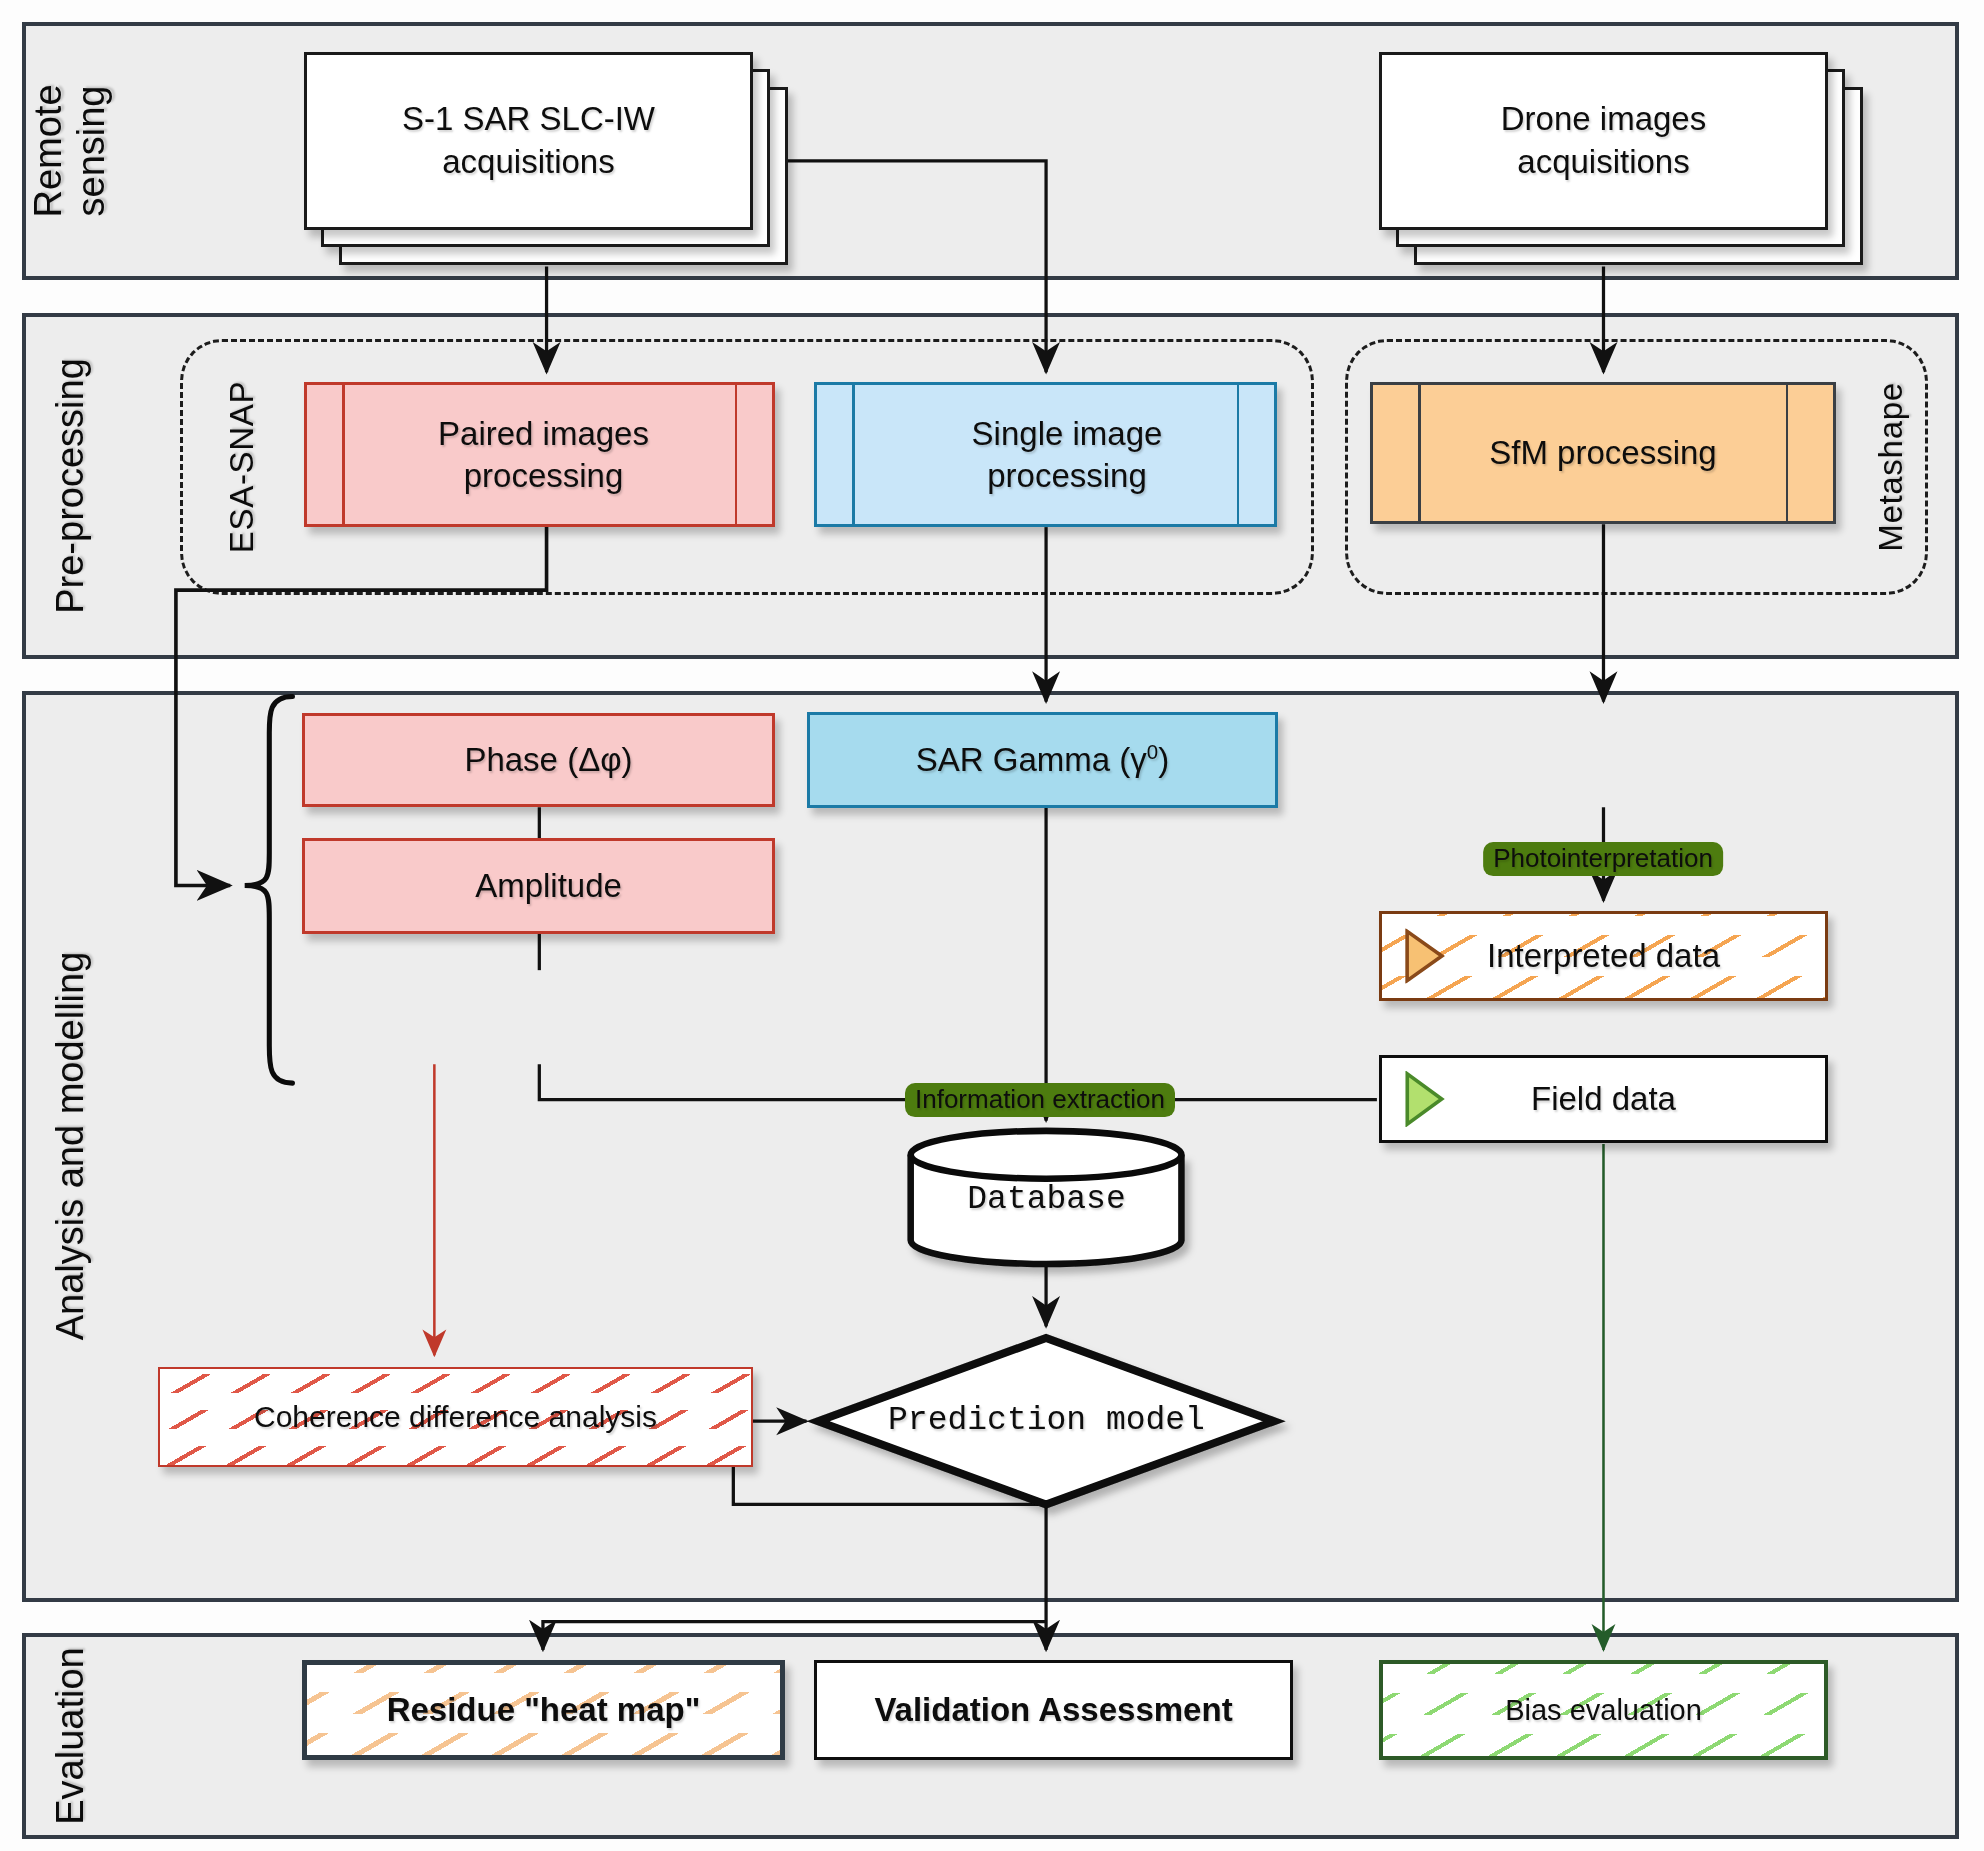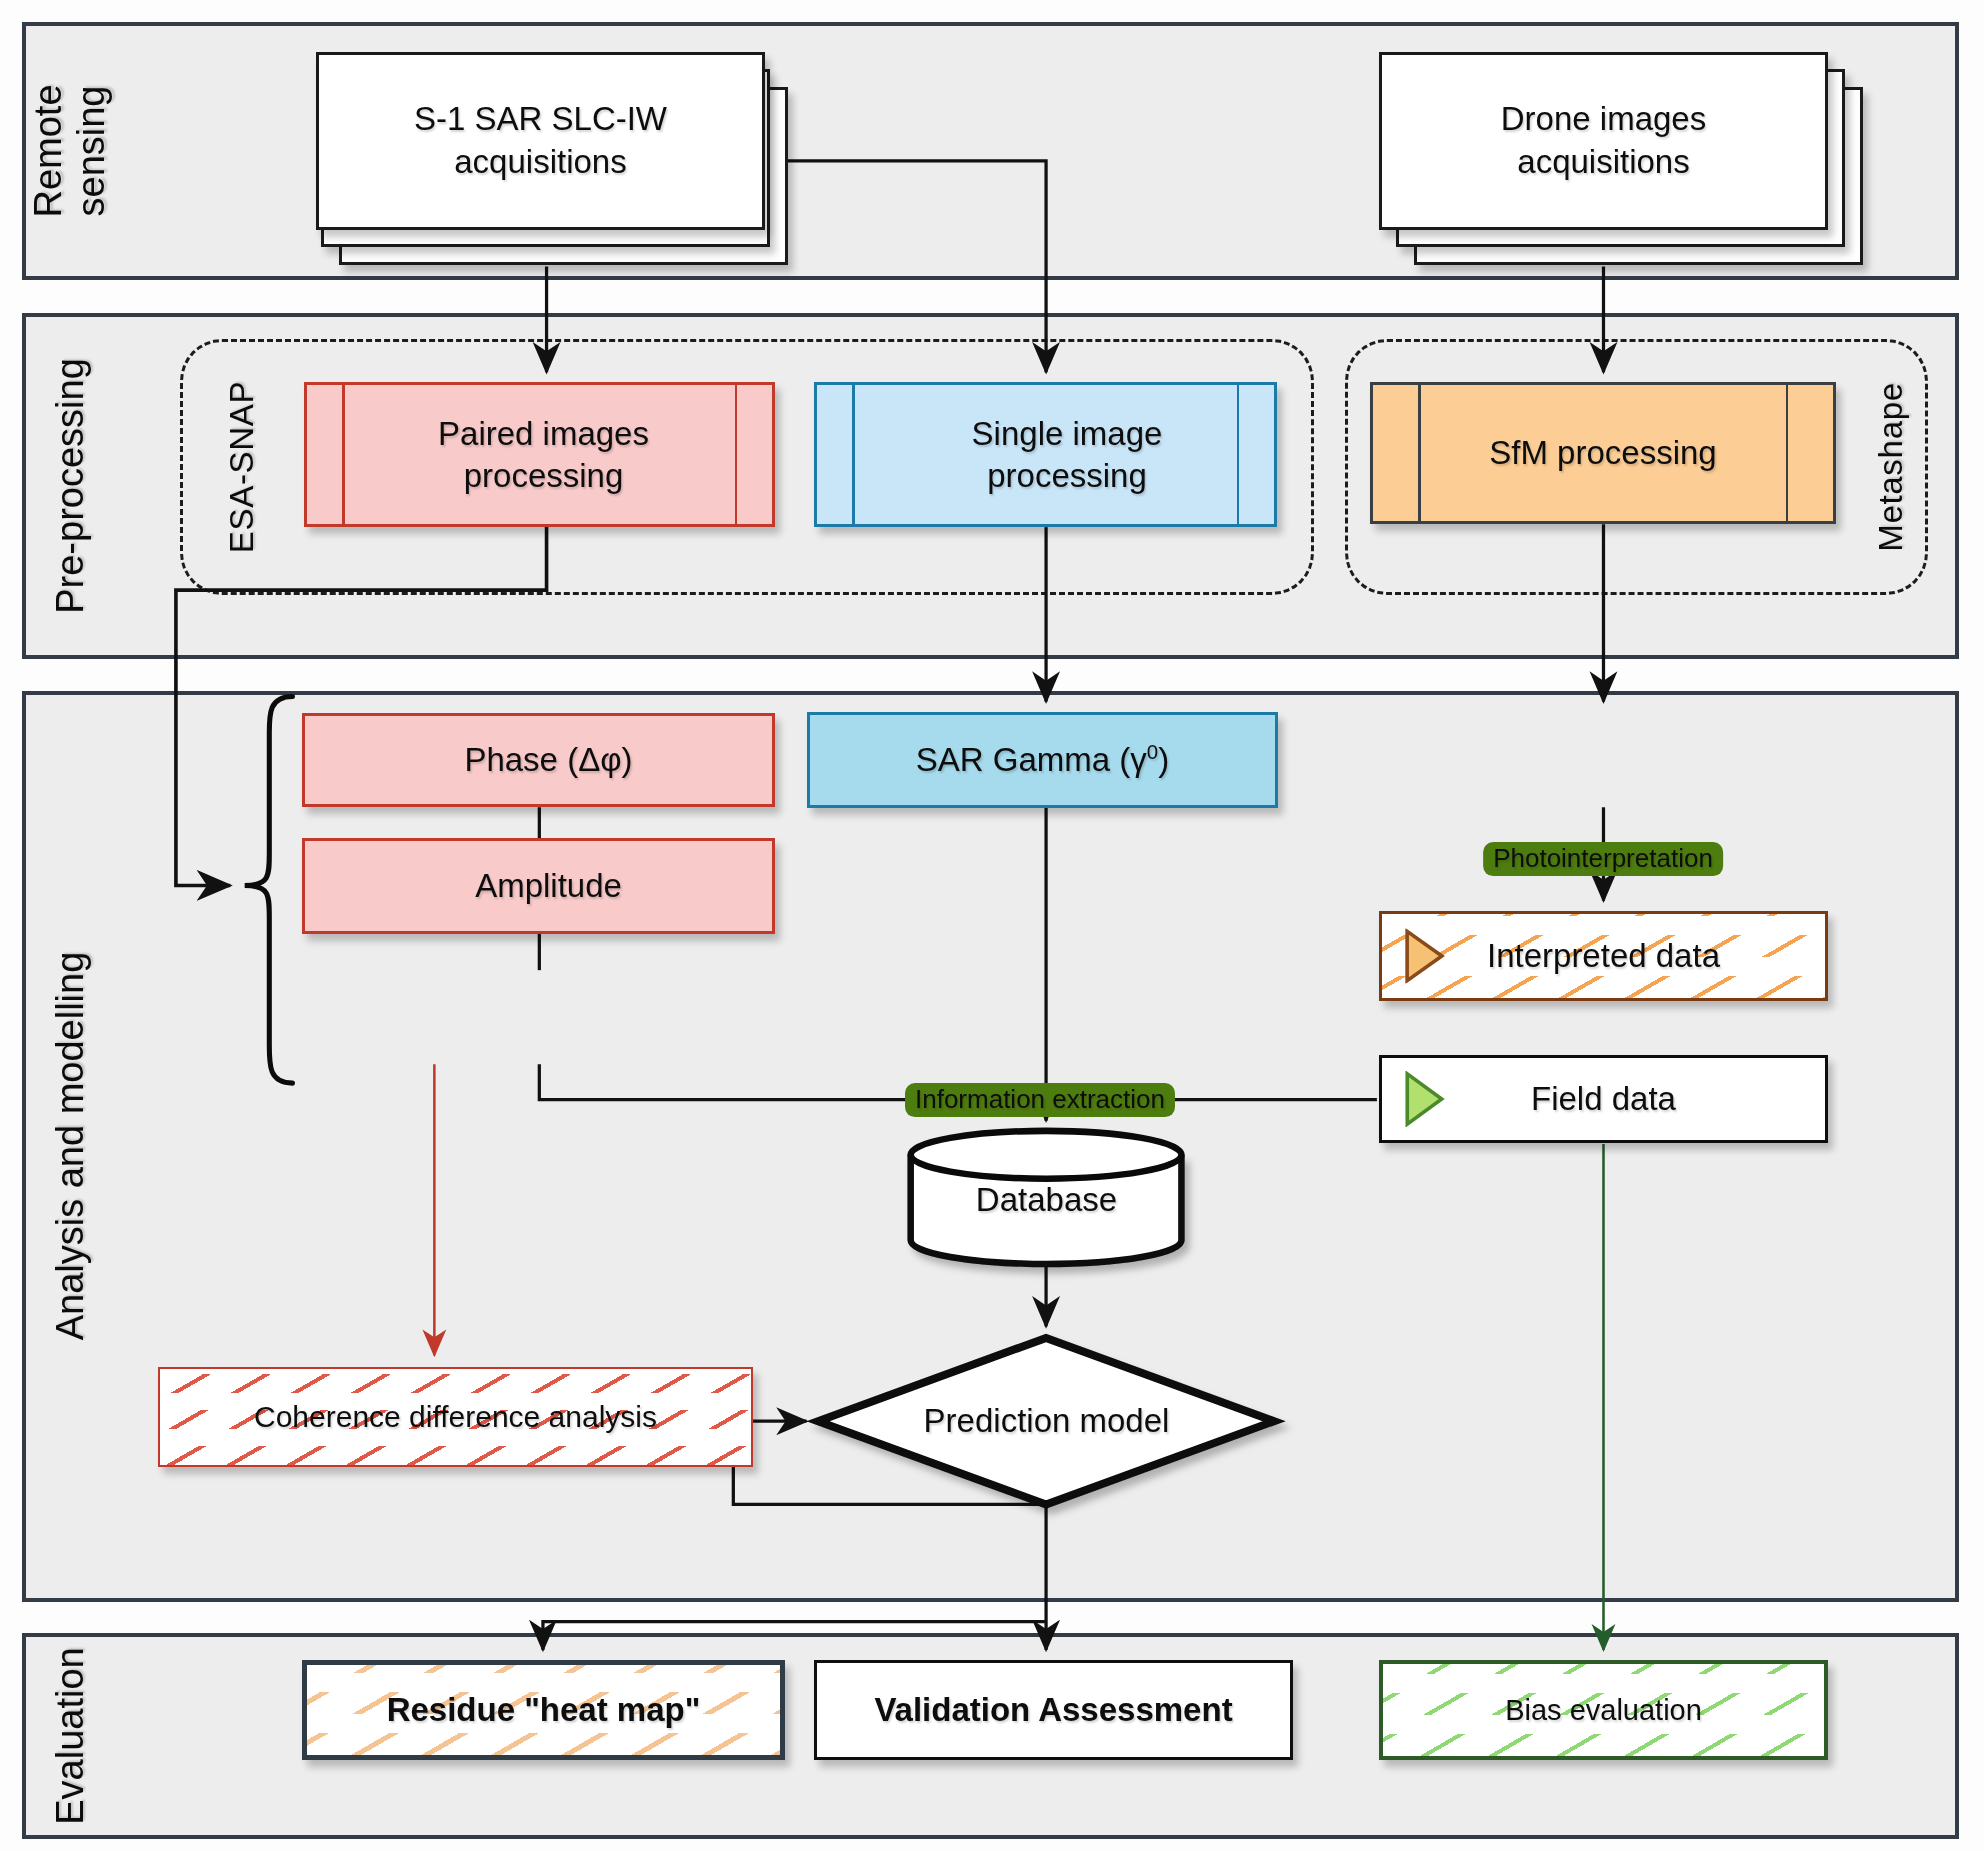--- a/index.html
+++ b/index.html
@@ -68,21 +68,21 @@
   .hatch-green{background-color:#fff;border:4.3px solid var(--green-border);
     background-image:repeating-linear-gradient(0deg, rgba(255,255,255,0) 0 22px, #ffffff 22px 41px),
       repeating-linear-gradient(150deg, rgba(255,255,255,0) 0 30px, var(--green-hatch) 30px 34px);}
 
   .whitebox{background:#fff;border:3.6px solid #0e0e0e;}
   .b{font-weight:700;}
   .edgelabel{position:absolute;background:#4d7c0f;padding:1.4px 10px;font-size:26px;z-index:5;
         transform:translate(-50%,-50%);white-space:nowrap;text-shadow:1.4px 2.2px 2.2px rgba(0,0,0,.15);border-radius:10px;}
   .icon{position:absolute;left:22px;top:50%;transform:translateY(-50%);z-index:5;}
   .freetext{position:absolute;z-index:5;display:flex;align-items:center;justify-content:center;
-        text-align:center;font-size:33px;text-shadow:1.4px 2.2px 2.2px rgba(0,0,0,.18);}
+        text-align:center;font-size:33px;text-shadow:1.4px 2.2px 2.2px rgba(0,0,0,.18);font-family:Liberation Mono, monospace;}
 </style>
 </head>
 <body>
 
 <div class="canvas">
 
   <div class="band" style="left:22px;top:22px;width:1937px;height:258px;"></div>
   <div class="band" style="left:22px;top:313px;width:1937px;height:346px;"></div>
   <div class="band" style="left:22px;top:691px;width:1937px;height:911px;"></div>
   <div class="band" style="left:22px;top:1633px;width:1937px;height:206px;"></div>
@@ -135,21 +135,21 @@
     <path class="brace" d="M404,962 C372,962 372,986 372,1012 L372,1178 C372,1210 372,1223 338,1223 C372,1223 372,1236 372,1268 L372,1444 C372,1472 372,1496 404,1496"></path>
 
     <polygon class="shape" filter="url(#ds)" points="1445,1848 1760,1963 1445,2078 1130,1963" stroke-width="11"></polygon>
     <path class="shape" filter="url(#ds)" d="M1258,1595 L1258,1713 A187,33 0 0 0 1632,1713 L1632,1595" stroke-width="9"></path>
     <ellipse class="shape" cx="1445" cy="1595" rx="187" ry="33" stroke-width="9"></ellipse>
   </svg>
 
   <div class="stack" style="left:304px;top:52px;width:484px;height:213px;">
     <div class="sheet" style="left:35px;top:35px;"></div>
     <div class="sheet" style="left:17.4px;top:17.4px;"></div>
-    <div class="sheet front" style="left:12px;top:0;">S-1 SAR SLC-IW
+    <div class="sheet front" style="left:0;top:0;">S-1 SAR SLC-IW
 acquisitions</div>
   </div>
   <div class="stack" style="left:1379px;top:52px;width:484px;height:213px;">
     <div class="sheet" style="left:35px;top:35px;"></div>
     <div class="sheet" style="left:17.4px;top:17.4px;"></div>
     <div class="sheet front" style="left:0;top:0;">Drone images
 acquisitions</div>
   </div>
 
   <div class="node proc pink shadow" style="left:304px;top:382px;width:471px;height:145px;">Paired images

